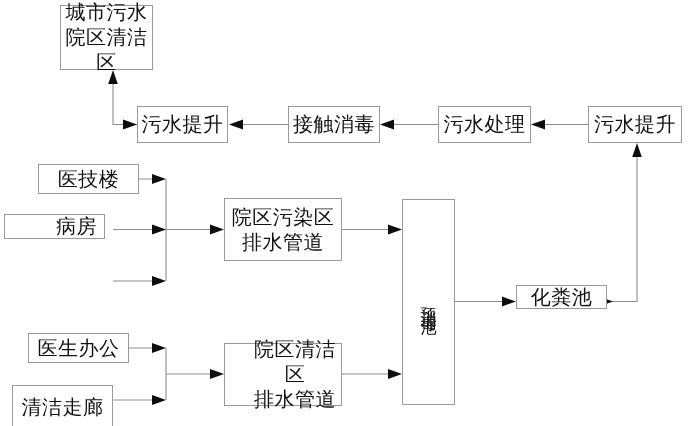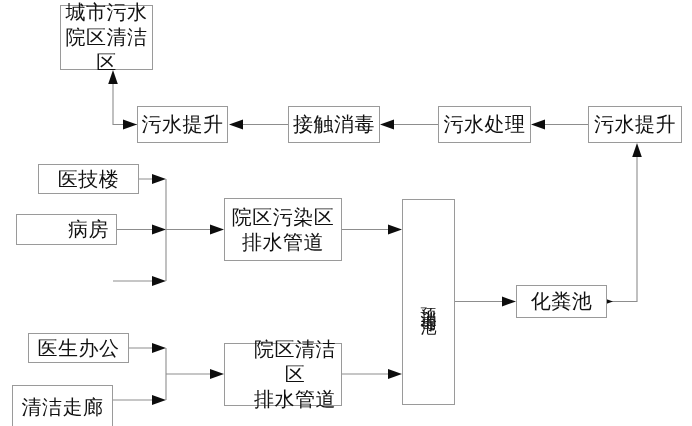--- a/index.html
+++ b/index.html
@@ -130,21 +130,21 @@
   </div>
 
   <div class="node" style="left:588px; top:106px; width:94px; height:37px;">
     <span>污水提升</span>
   </div>
 
   <div class="node" style="left:12px; top:164px; width:101px; height:30px;margin-left:26px;">
     <span>医技楼</span>
   </div>
 
-  <div class="node" style="left:16px; top:214px; width:101px; height:31px;padding-left:44px;">
+  <div class="node" style="left:4px; top:214px; width:101px; height:25px;padding-left:44px;">
     <span>病房</span>
   </div>
 
 
   <div class="node" style="left:12px; top:333px; width:101px; height:30px;margin-left:16px;">
     <span>医生办公</span>
   </div>
 
   <div class="node" style="left:12px; top:385px; width:101px; height:44px;">
     <span>清洁走廊</span>
@@ -157,17 +157,17 @@
 
   <div class="node two-line" style="left:224px; top:343px; width:118px; height:63px;padding-left:24px;">
     <span class="ln">院区清洁区</span>
     <span class="ln">排水管道</span>
   </div>
 
   <div class="node vertical" style="left:402px; top:199px; width:53px; height:206px;">
     <span>预消毒池</span>
   </div>
 
-  <div class="node" style="left:516px; top:285px; width:91px; height:33px;text-align:right;">
+  <div class="node" style="left:516px; top:285px; width:91px; height:24px;text-align:right;">
     <span>化粪池</span>
   </div>
 
 </div>
 
 </body></html>

